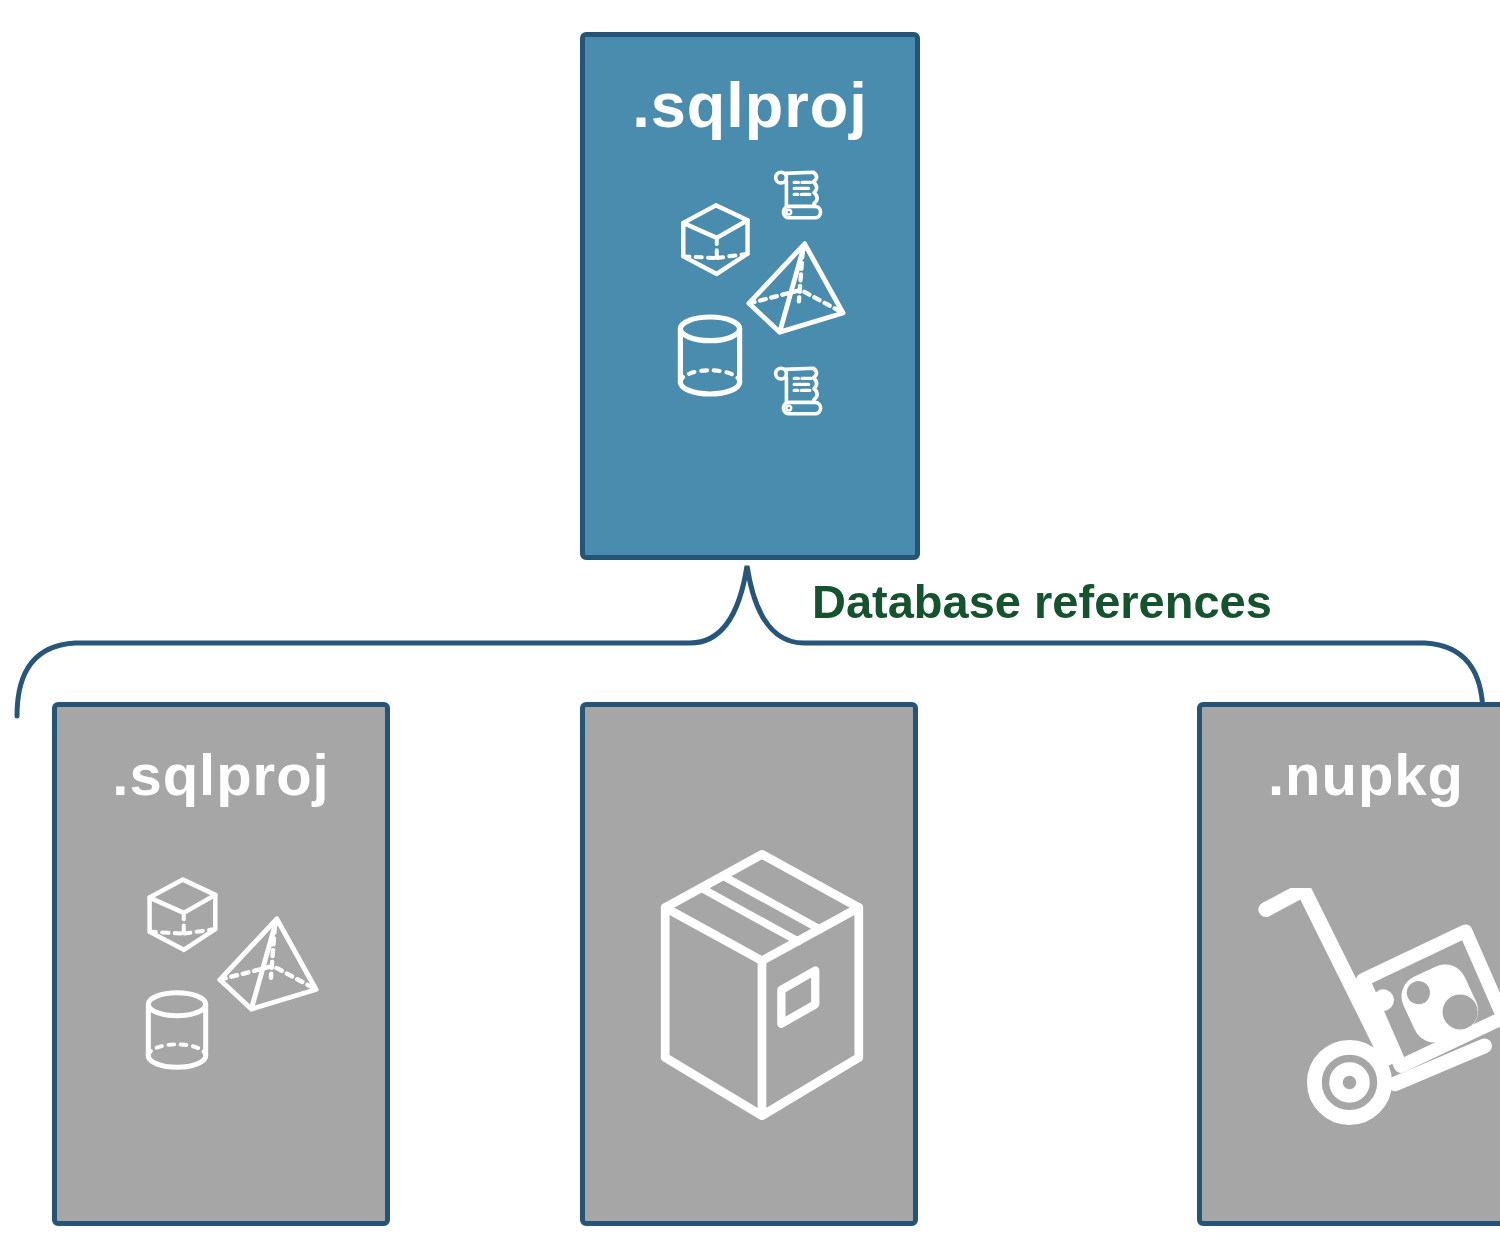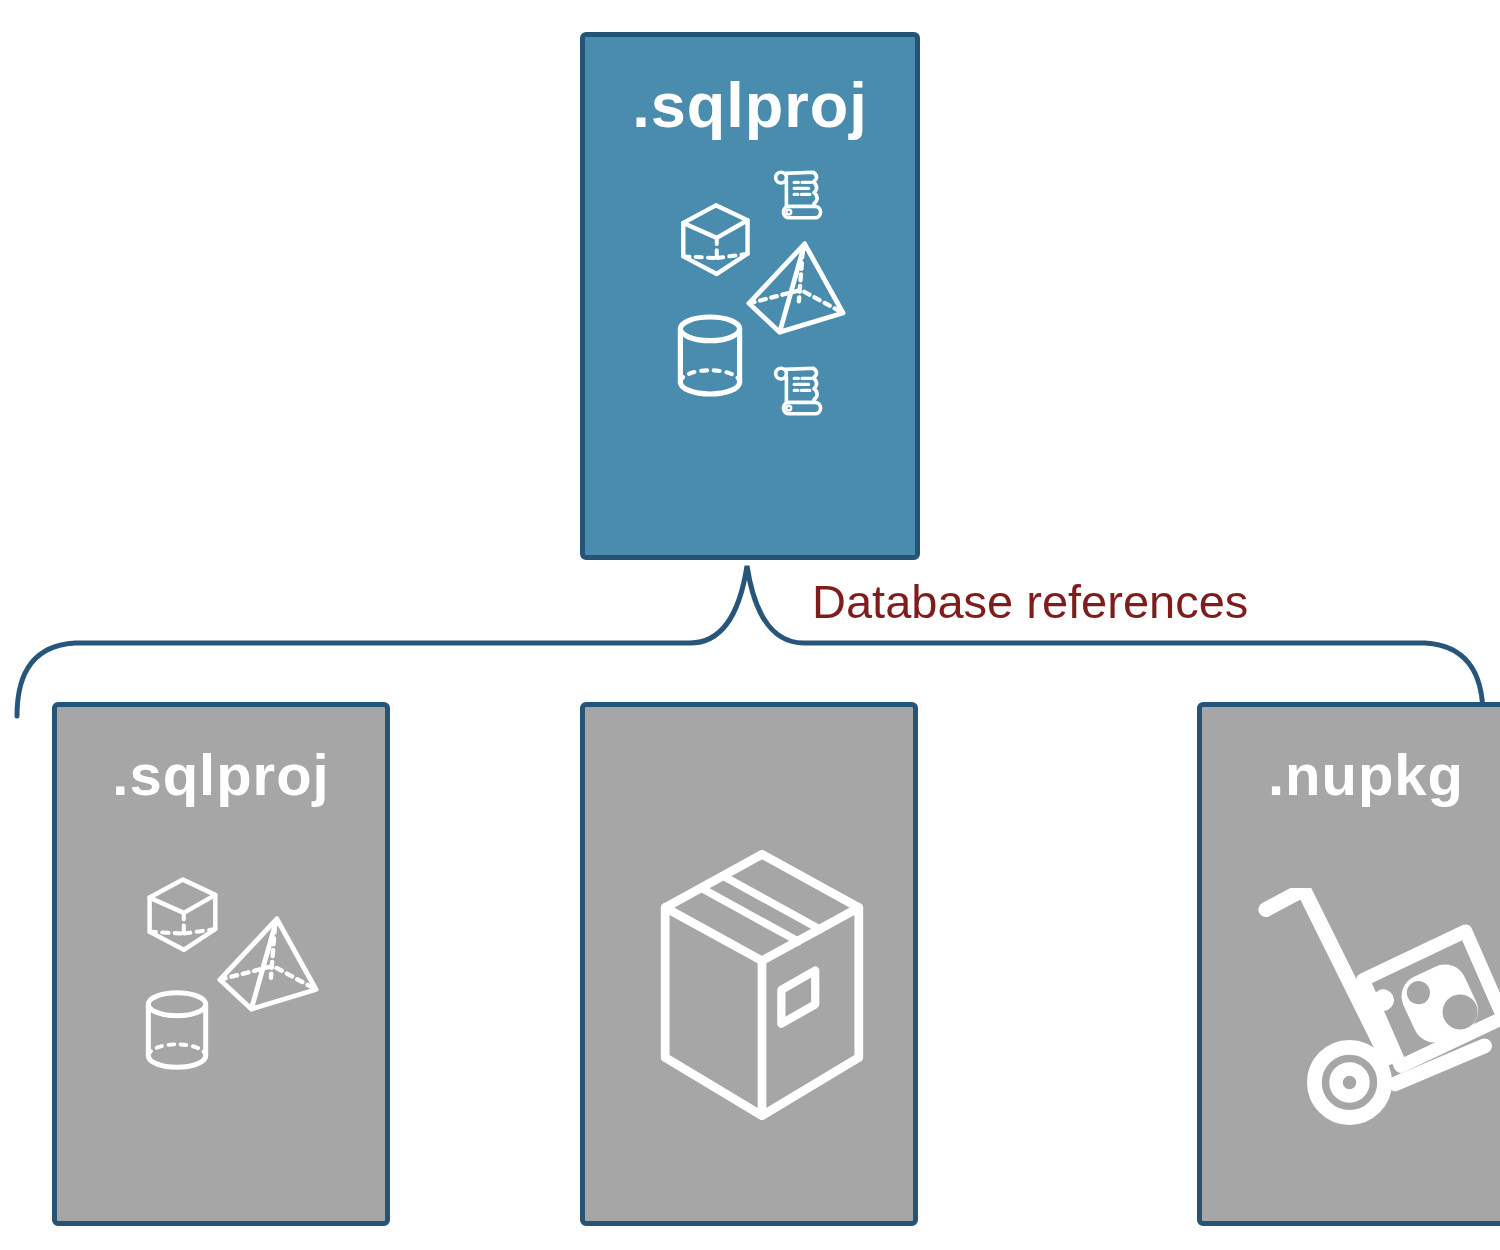--- a/index.html
+++ b/index.html
@@ -39,22 +39,22 @@
   .icon{position:absolute;}
   svg{display:block;}
   .brace{
     position:absolute;left:0;top:0;
     pointer-events:none;
   }
   .connector-label{
     position:absolute;
     left:812px;top:574px;
     font-size:47px;
-    font-weight:normal;
-    color:#7f1d1d;
+    font-weight:bold;
+    color:#14532d;
     white-space:nowrap;
   }
 </style>
 </head>
 <body>
 
 <div class="canvas">
 
   <svg class="brace" width="1500" height="1250" viewBox="0 0 1500 1250">
     <path d="M 17 716 C 17 685, 25 646, 75 643 L 690 643 C 720 643, 739 618, 747 566 C 755 618, 774 643, 804 643 L 1425 643 C 1475 646, 1483 685, 1483 716" fill="none" stroke="#27567A" stroke-width="5" stroke-linecap="round"></path>

